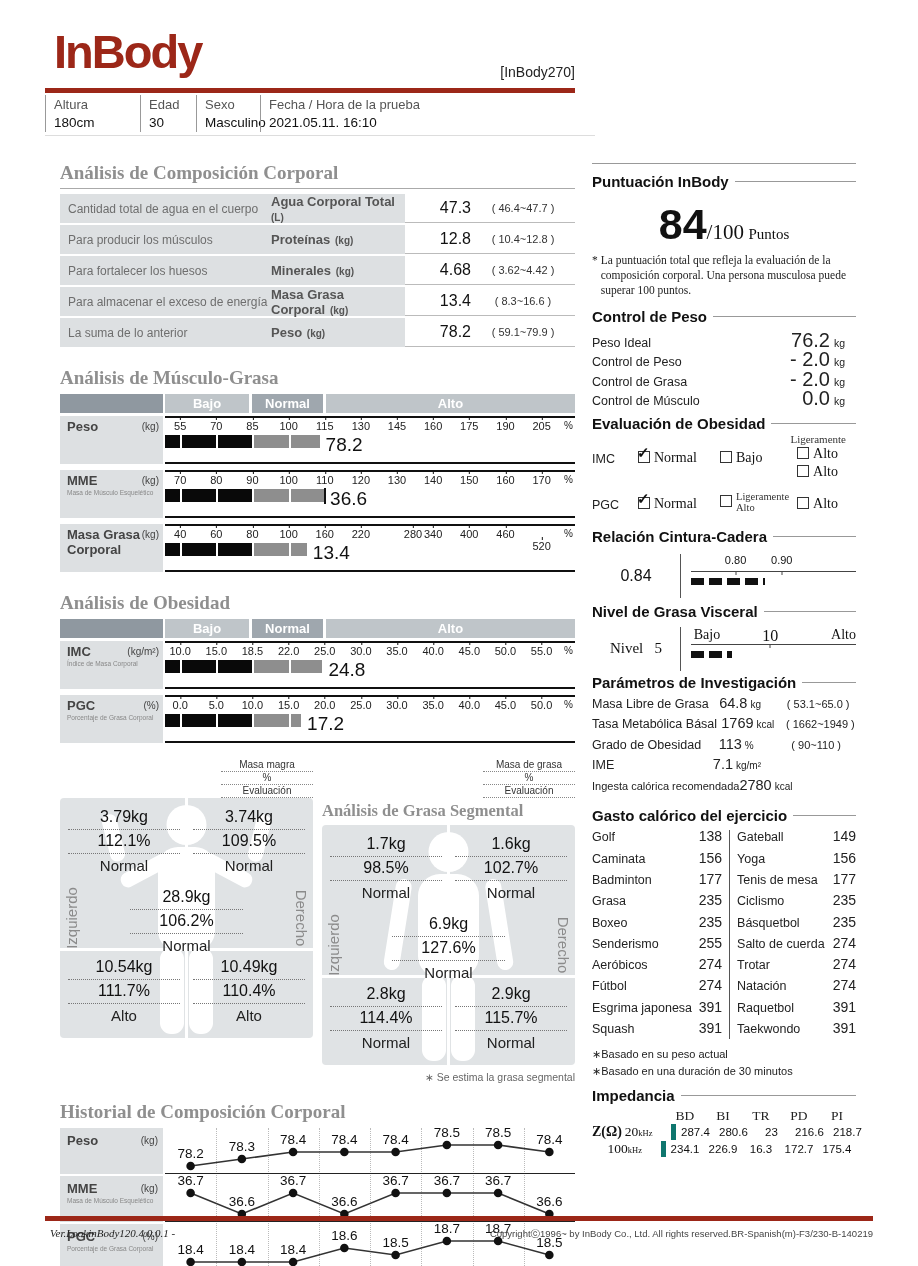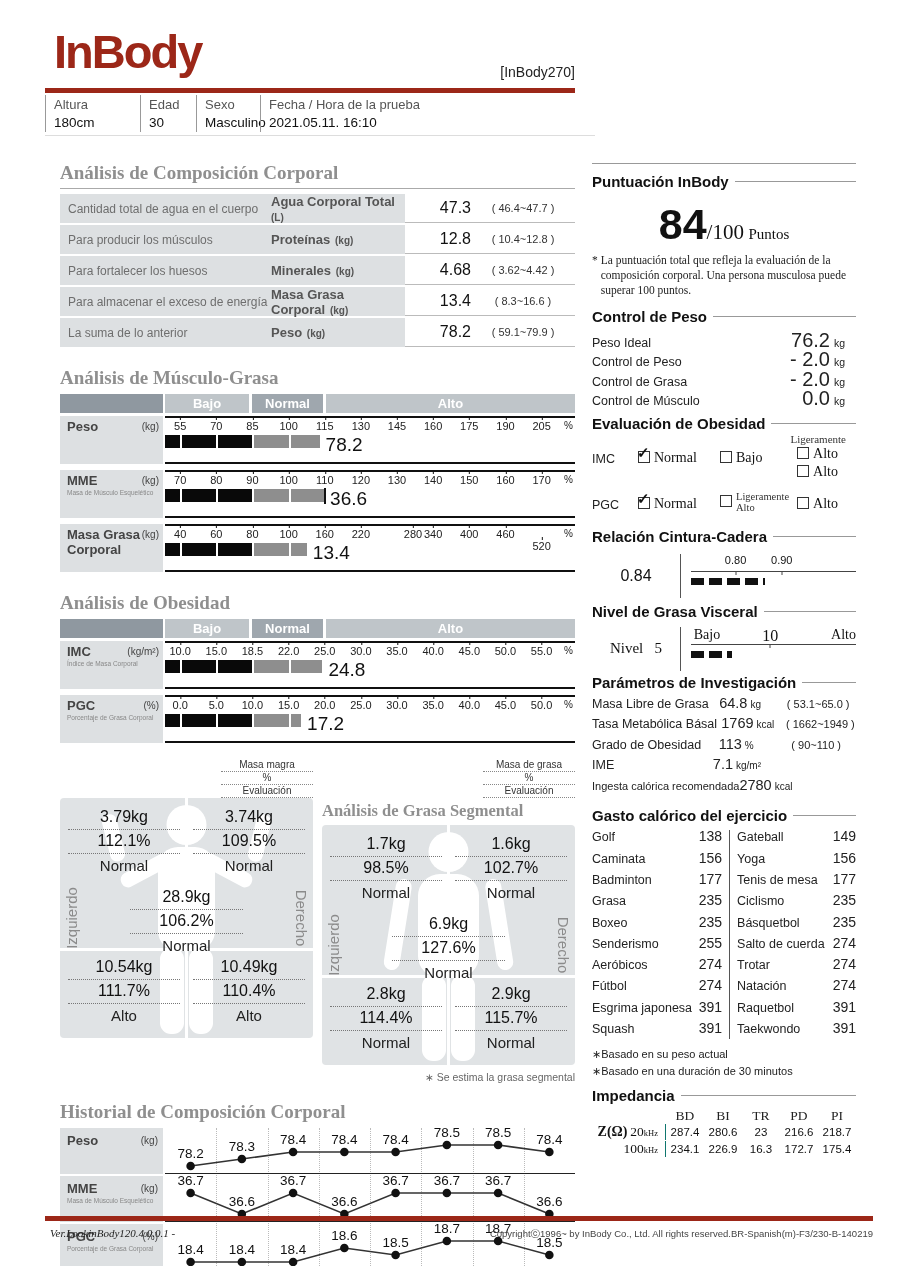--- a/index.html
+++ b/index.html
@@ -120,21 +120,21 @@
   .ex-col{flex:1;}
   .ex-div{width:1px;background:#555;margin:2px 7px;}
   .ex-row{display:flex;align-items:baseline;height:21.3px;font-size:12.5px;color:#222;}
   .ex-row .n{flex:1;white-space:nowrap;}
   .ex-row .k{width:30px;text-align:right;font-size:14px;}
   .ex-note{font-size:11px;color:#222;margin-top:5px;line-height:1.5;}
   .imp-head{display:flex;font-family:"Liberation Serif",serif;font-size:13.5px;color:#222;margin-top:1px;}
   .imp-sp{width:74px;}
   .imp-c{width:38px;text-align:center;}
   .imp-row{display:flex;align-items:baseline;font-size:11.5px;height:17px;}
-  .imp-lab{width:70px;text-align:right;padding-right:7px;border-right:1px solid #0f766e;font-family:"Liberation Serif",serif;white-space:nowrap;}
+  .imp-lab{width:70px;text-align:right;padding-right:19px;border-right:5px solid #0f766e;font-family:"Liberation Serif",serif;white-space:nowrap;}
   .imp-lab b{font-size:14px;}
   .imp-lab .sm{font-size:8.5px;}
   .imp-lab .fr{font-size:13.5px;}
   
   .foot-bar{position:absolute;left:45px;width:828px;top:1216px;height:5px;background:#9C2718;}
   .foot-l{position:absolute;left:50px;top:1227px;font-family:"Liberation Serif",serif;font-style:italic;font-size:11px;color:#222;}
   .foot-r{position:absolute;right:45px;top:1228px;font-size:9.5px;color:#444;}
 </style>
 </head>
 <body>

